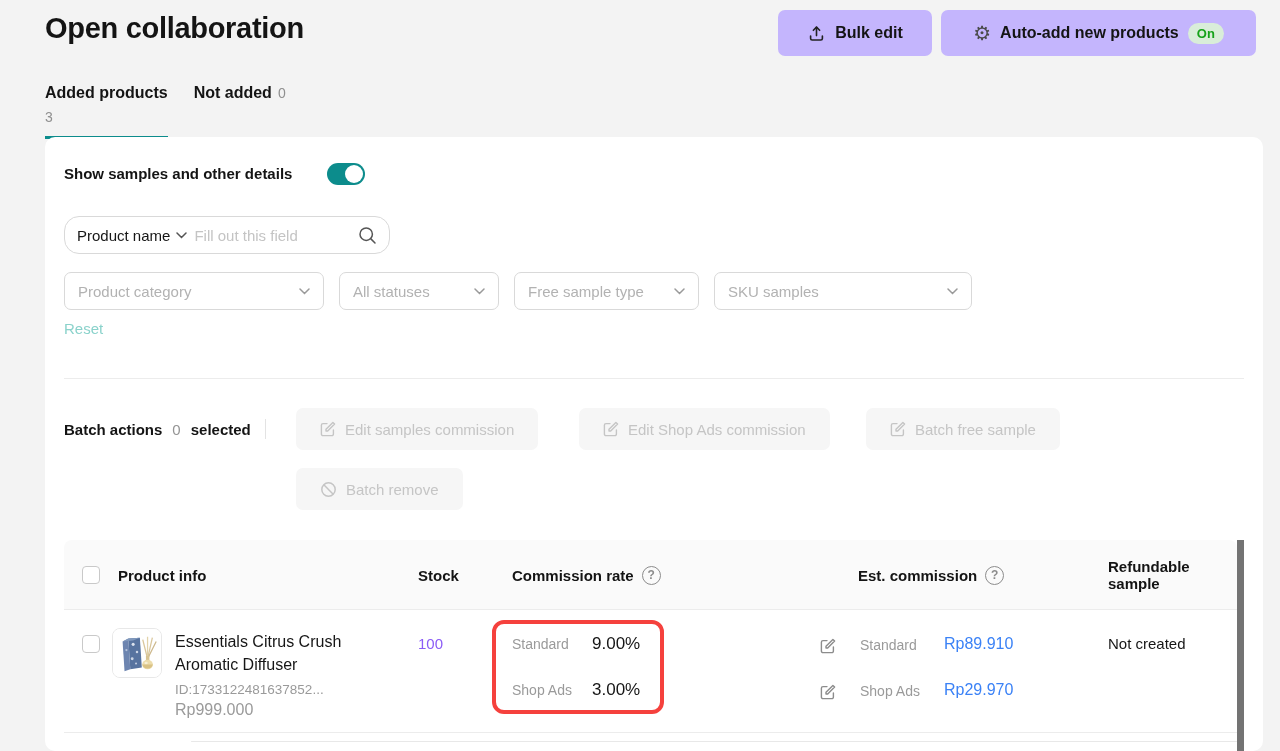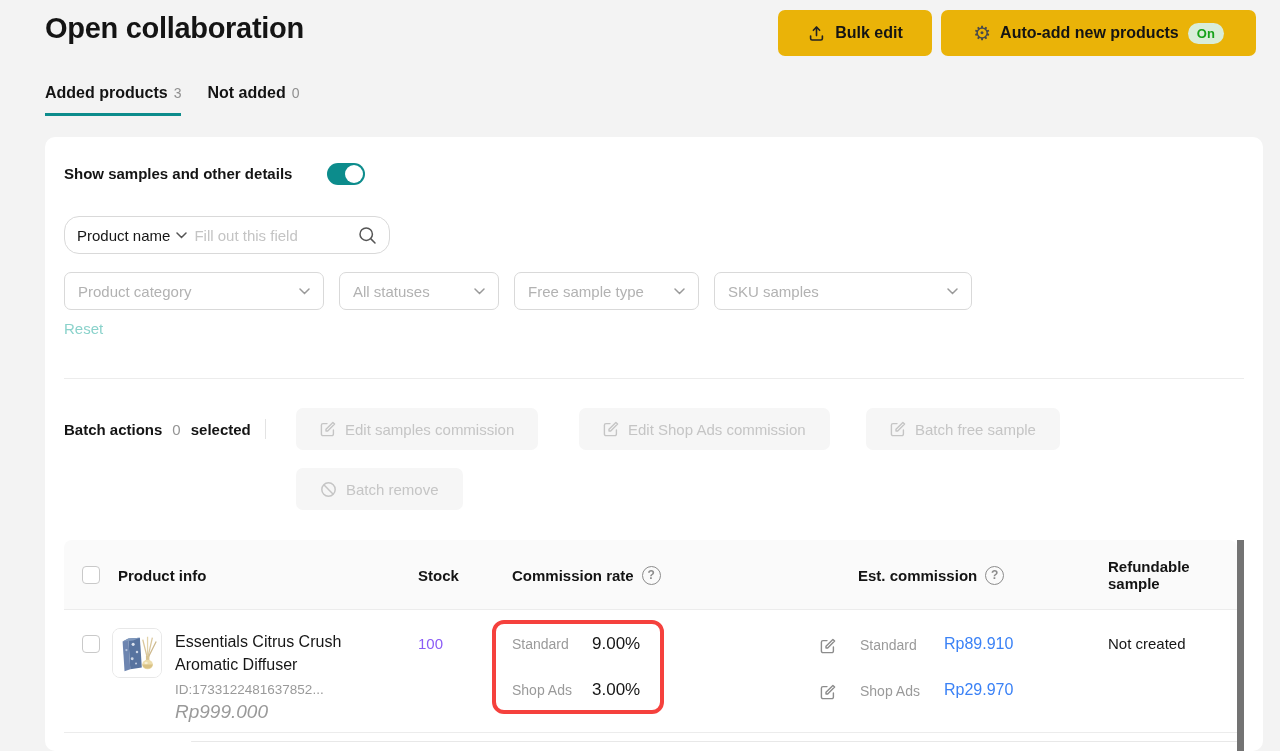--- a/index.html
+++ b/index.html
@@ -2,35 +2,35 @@
 <html><head>
 <meta charset="utf-8">
 <style>
   * { margin:0; padding:0; box-sizing:border-box; }
   html,body { width:1280px; height:751px; overflow:hidden; }
   body { font-family:"Liberation Sans", sans-serif; background:#f3f3f3; color:#161616; }
   .page { position:relative; width:1280px; height:751px; }
 
   
   .page-title { position:absolute; left:45px; top:12px; font-size:29px; font-weight:800; letter-spacing:-0.3px; color:#141414; }
-  .top-btn { position:absolute; top:10px; height:46px; background:#eab308; border:none; border-radius:7px;
+  .top-btn { position:absolute; top:10px; height:46px; background:#c4b5fd; border:none; border-radius:7px;
              display:inline-flex; align-items:center; justify-content:center; gap:9px;
              font-family:inherit; font-size:16px; font-weight:600; color:#141414; cursor:pointer; }
   .btn-bulk { left:778px; width:154px; }
   .btn-auto { left:941px; width:315px; }
   .on-pill { background:#d9edd9; color:#16a21a; font-size:13px; font-weight:600; border-radius:12px; padding:3px 9px; }
   .icon { display:inline-flex; align-items:center; justify-content:center; color:#3c3c3c; }
   .gear-glyph { font-family:"DejaVu Sans", sans-serif; font-size:20px; line-height:1; color:#4a4a4a; }
 
   
   .tabs { position:absolute; left:45px; top:84px; display:flex; gap:26px; }
   .tab { display:flex; align-items:flex-start; gap:6px; padding-bottom:11px; cursor:pointer; }
   .tab-label { font-size:16px; font-weight:700; color:#141414; }
   .tab-count { font-size:14px; color:#8f8f8f; padding-top:1px; }
-  .tab.active { border-bottom:3px solid #0c8c8c; }
+  .tab.active { border-bottom:3px solid #0c8c8c;flex-direction:column; }
 
   
   .card { position:absolute; left:45px; top:137px; width:1218px; height:614px; background:#ffffff; border-radius:10px; }
 
   .toggle-label { position:absolute; left:19px; top:28px; font-size:15px; font-weight:700; color:#141414; }
   .toggle { position:absolute; left:282px; top:26px; width:38px; height:22px; border-radius:11px; background:#0c8c8c; cursor:pointer; }
   .toggle .knob { position:absolute; right:2px; top:2px; width:18px; height:18px; border-radius:50%; background:#ffffff; }
 
   .search-combo { position:absolute; left:19px; top:79px; width:326px; height:38px; border:1px solid #d9d9d9; border-radius:15px;
                   display:flex; align-items:center; padding:0 12px; gap:7px; background:#fff; }
@@ -70,21 +70,21 @@
   .th-product { left:54px; } .th-stock { left:354px; } .th-comm { left:448px; } .th-est { left:794px; } .th-refund { left:1044px; }
 
   .checkbox { width:18px; height:18px; border:1.5px solid #c9c9c9; border-radius:4px; background:#fff; cursor:pointer; }
   .thead .checkbox { position:absolute; left:18px; top:26px; }
 
   .trow { position:absolute; left:0; top:70px; width:100%; height:123px; background:#fff; border-bottom:1px solid #ececec; }
   .trow .checkbox { position:absolute; left:18px; top:25px; }
   .prod-img { position:absolute; left:48px; top:18px; width:50px; height:50px; border:1px solid #e8e8e8; border-radius:8px; background:#fff; overflow:hidden; }
   .prod-name { position:absolute; left:111px; top:20px; width:185px; font-size:16px; line-height:23px; color:#161616; }
   .prod-id    { position:absolute; left:111px; top:72px; font-size:13.5px; color:#9a9a9a; }
-  .prod-price { position:absolute; left:111px; top:91px; font-size:19px; color:#9a9a9a;font-style:italic; }
+  .prod-price { position:absolute; left:111px; top:91px; font-size:16px; color:#9a9a9a; }
   .stock-val  { position:absolute; left:354px; top:25px; font-size:15px; color:#8b5cf6; }
 
   .highlight-box { position:absolute; left:428px; top:10px; width:172px; height:94px; border:4px solid #f5413d; border-radius:12px; pointer-events:none; }
   .comm-label { position:absolute; font-size:14px; color:#9a9a9a; }
   .comm-value { position:absolute; font-size:17px; color:#161616; }
   .cl-std { left:448px; top:26px; } .cv-std { left:528px; top:24px; }
   .cl-ads { left:448px; top:72px; } .cv-ads { left:528px; top:70px;text-align:center; }
 
   .edit-icon { position:absolute; left:756px; color:#8c8c8c; cursor:pointer; }
   .ei-1 { top:28px; } .ei-2 { top:74px; }

